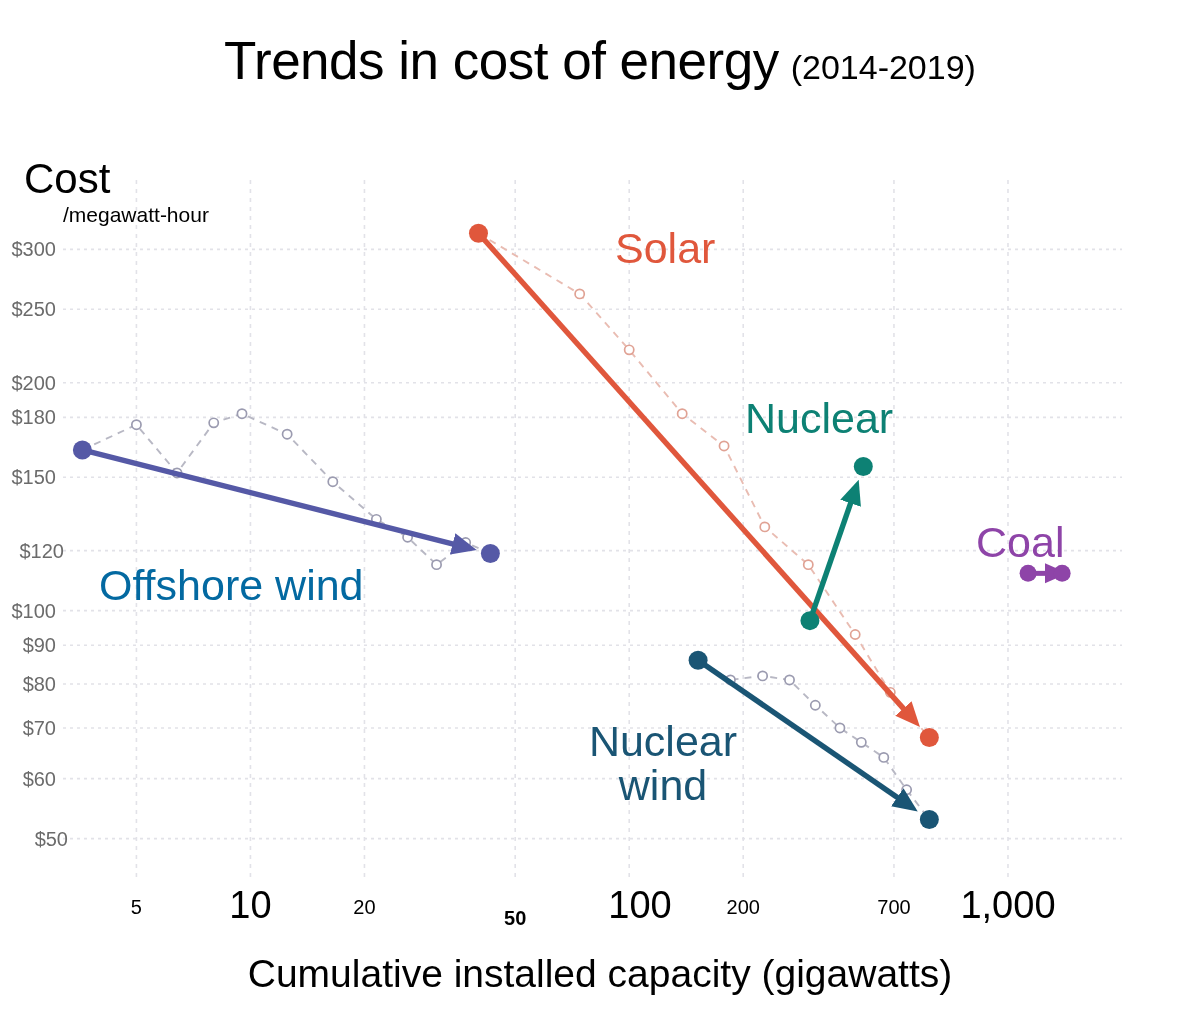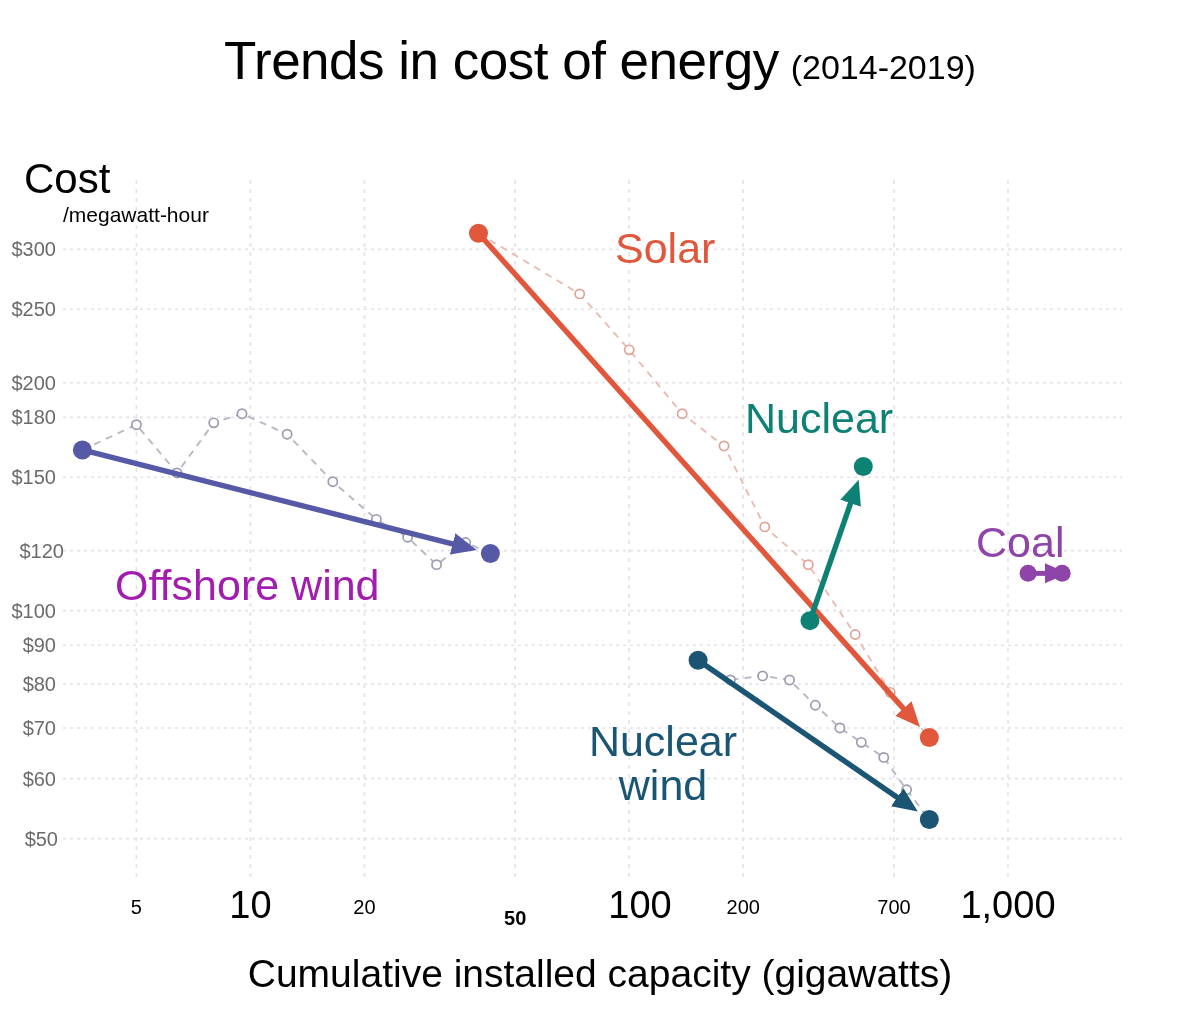--- a/index.html
+++ b/index.html
@@ -45,21 +45,21 @@
     position:absolute;text-align:center;color:#000;line-height:1;
     white-space:nowrap;
   }
   .xtick.major{font-size:38px;}
   .xtick.minor{font-size:20px;}
 
   .series-label{position:absolute;white-space:nowrap;line-height:1.02;}
   .lbl-solar{font-size:43px;color:#e0573c;}
   .lbl-nuclear{font-size:43px;color:#0d8174;}
   .lbl-coal{font-size:43px;color:#8e44a8;}
-  .lbl-offshore{font-size:43px;color:#a21caf;margin-left:16px;}
+  .lbl-offshore{font-size:43px;color:#0369a1;}
   .lbl-onshore{font-size:43px;color:#1a5574;text-align:center;}
 </style>
 </head>
 <body>
 
 <div id="root">
 
   <div class="title-row">
     <span class="title-main">Trends in cost of energy</span><span class="title-sub">(2014-2019)</span>
   </div>
@@ -164,21 +164,21 @@
         <circle cx="863.3058405570914" cy="466.5078290294095" r="9.5" fill="#0d8174"></circle>
       </g>
       <g>
         <line x1="1028.082989209011" y1="573.3626453120578" x2="1056.6978743373506" y2="573.3626453120578" stroke="#8e44a8" stroke-width="5" stroke-linecap="butt" marker-end="url(#arw4)"></line>
         <circle cx="1028.082989209011" cy="573.3626453120578" r="8.5" fill="#8e44a8"></circle>
         <circle cx="1062.1483286475107" cy="573.3626453120578" r="8.5" fill="#8e44a8"></circle>
       </g>
     </svg>
 
   <div id="ytick-layer">
-      <div class="ytick" style="left: 2px; width: 56px; top: 828.579px;">$50</div>
+      <div class="ytick" style="left: 12px; width: 56px; top: 828.579px;">$50</div>
       <div class="ytick" style="left: 0px; width: 56px; top: 768.621px;">$60</div>
       <div class="ytick" style="left: 0px; width: 56px; top: 717.927px;">$70</div>
       <div class="ytick" style="left: 0px; width: 56px; top: 674.014px;">$80</div>
       <div class="ytick" style="left: 0px; width: 56px; top: 635.28px;">$90</div>
       <div class="ytick" style="left: 0px; width: 56px; top: 600.632px;">$100</div>
       <div class="ytick" style="left: 8px; width: 56px; top: 540.674px;">$120</div>
       <div class="ytick" style="left: 0px; width: 56px; top: 467.291px;">$150</div>
       <div class="ytick" style="left: 0px; width: 56px; top: 407.333px;">$180</div>
       <div class="ytick" style="left: 0px; width: 56px; top: 372.684px;">$200</div>
       <div class="ytick" style="left: 0px; width: 56px; top: 299.302px;">$250</div>

